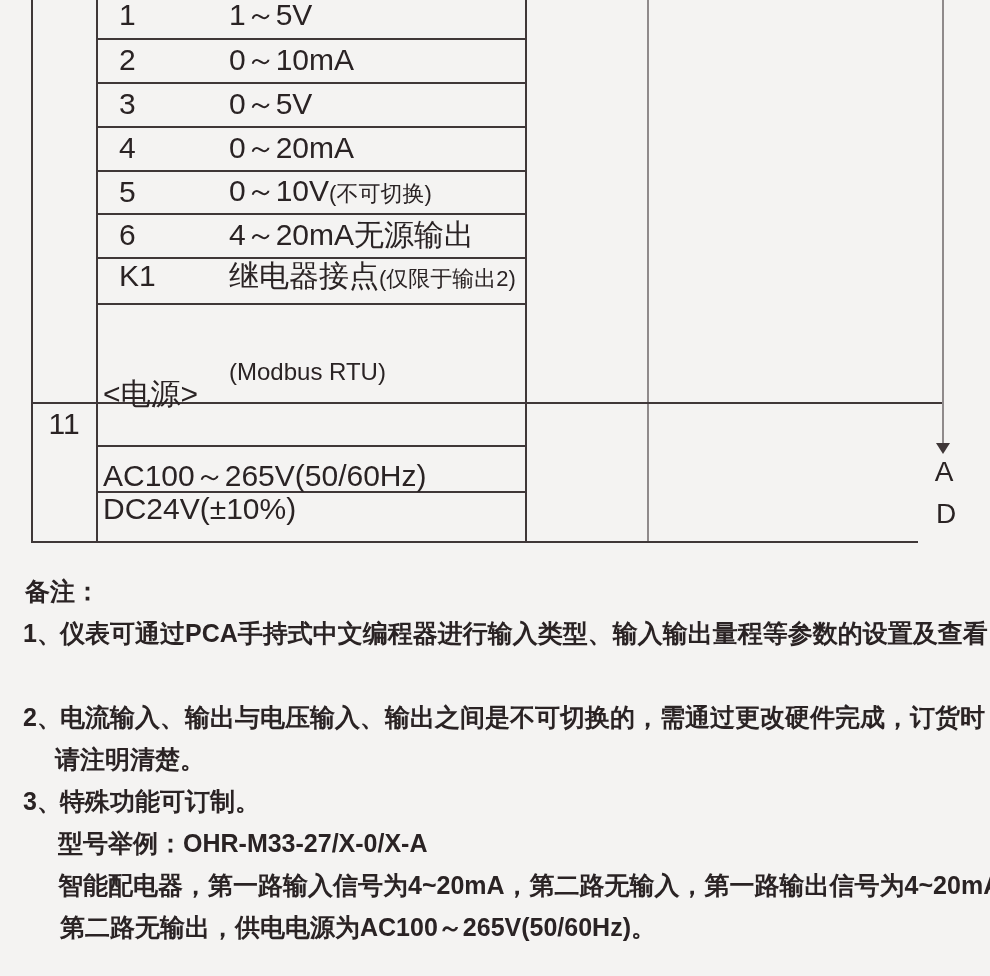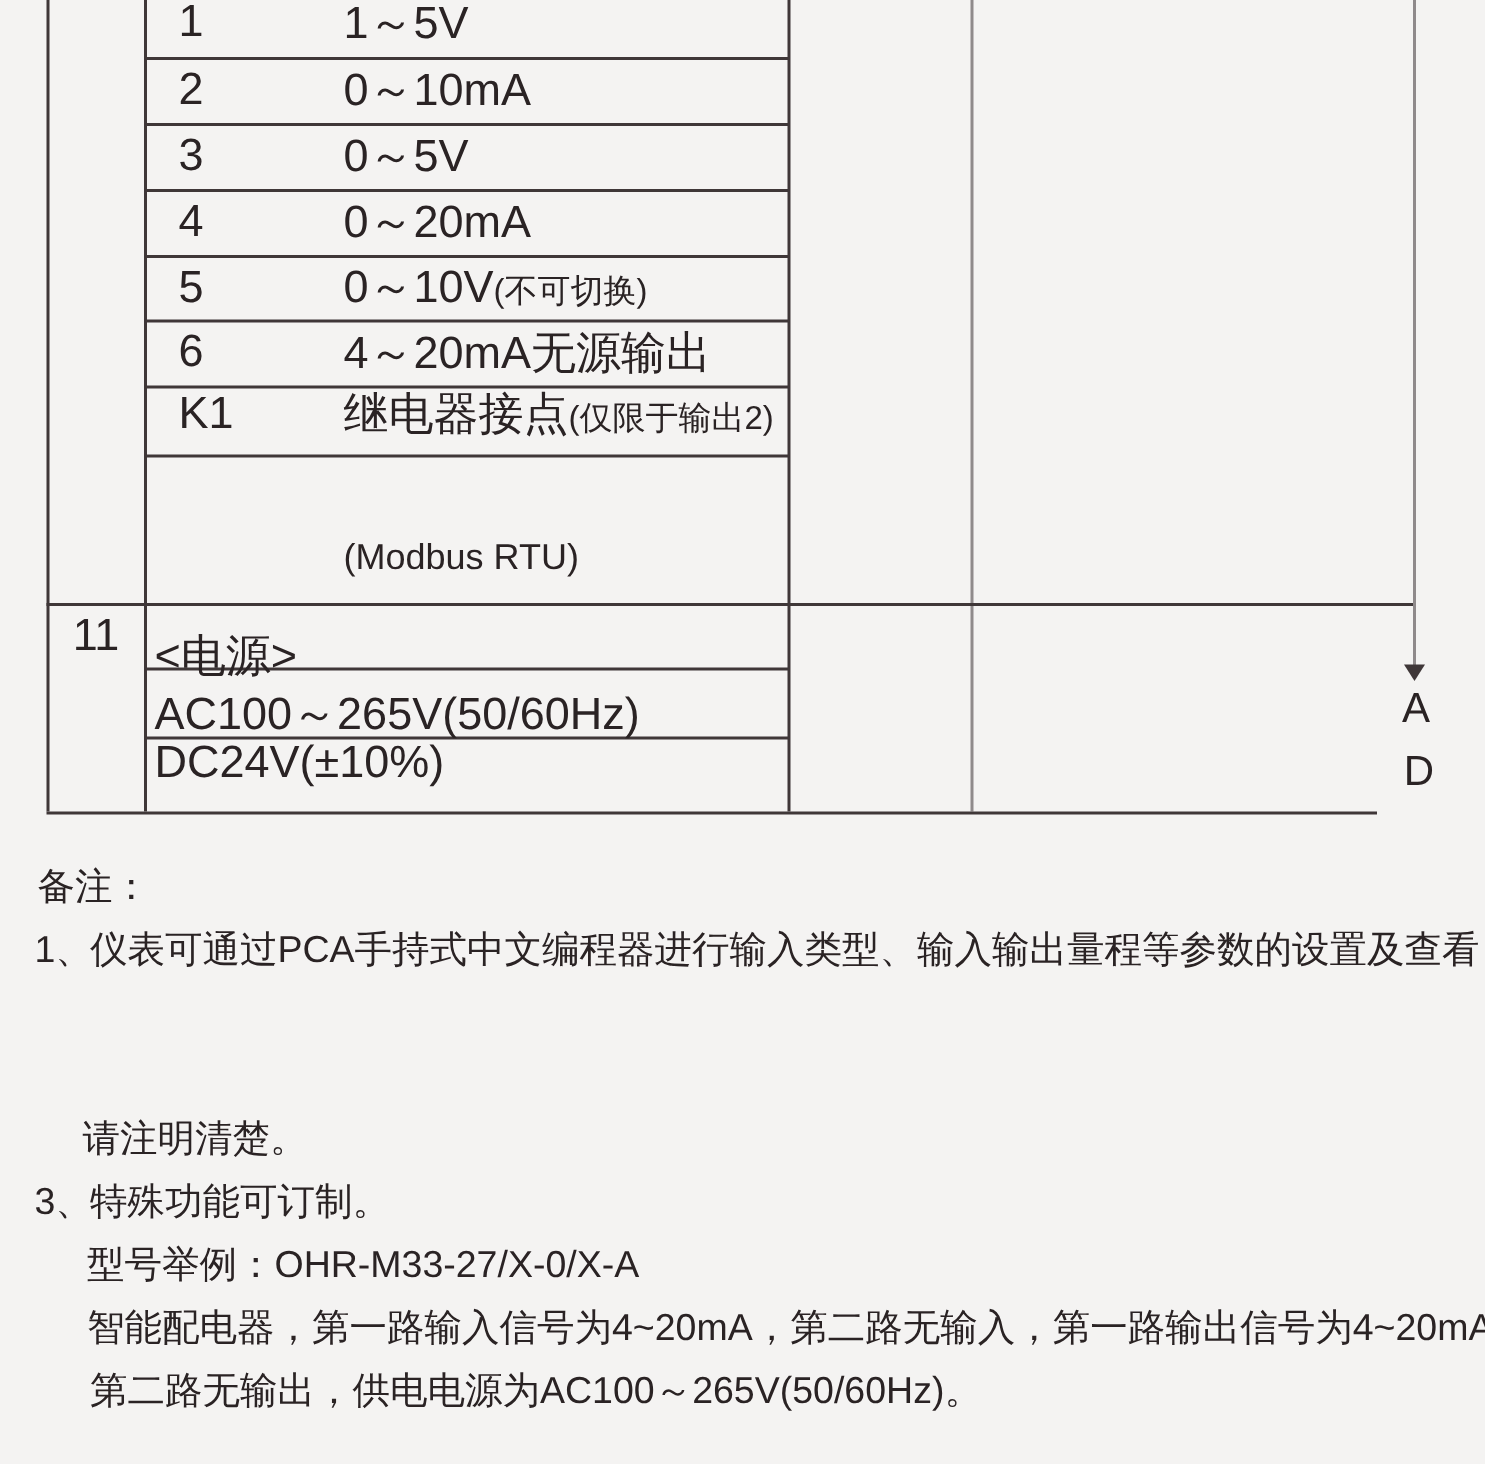--- a/index.html
+++ b/index.html
@@ -14,21 +14,21 @@
   .trow{position:absolute;left:97px;width:428px;display:flex;align-items:center;font-size:30px;white-space:nowrap;}
   .tcode{position:absolute;left:22px;}
   .tdesc{position:absolute;left:132px;white-space:nowrap;}
   .small{font-size:22px;text-align:right;}
   .subnote{font-size:24px;}
   .prow{position:absolute;left:97px;width:428px;display:flex;align-items:center;font-size:30px;padding-left:6px;box-sizing:border-box;white-space:nowrap;}
   .idx{position:absolute;left:31px;width:66px;display:flex;align-items:center;justify-content:center;font-size:30px;}
   .callout-label{position:absolute;width:40px;text-align:center;font-size:28px;}
   .arrowhead{position:absolute;left:936px;top:443px;width:0;height:0;
     border-left:7px solid transparent;border-right:7px solid transparent;border-top:11px solid #3f3738;}
-  .note-line{position:absolute;font-size:25px;font-weight:normal;line-height:32px;white-space:nowrap;}
+  .note-line{position:absolute;font-size:25px;font-weight:bold;line-height:32px;white-space:nowrap;}
   .note-num{display:inline-block;width:37px;}
 </style>
 </head>
 <body>
 
 <div class="canvas">
 
   <div class="vline" style="left:31px;top:0;width:2px;height:541px"></div>
   <div class="vline" style="left:96px;top:0;width:2px;height:541px"></div>
   <div class="vline" style="left:525px;top:0;width:2px;height:541px"></div>
@@ -77,34 +77,37 @@
   </div>
   <div class="trow" style="top:257px;height:38px">
     <span class="tcode">K1</span>
     <span class="tdesc"><span>继电器接点</span><span class="small">(仅限于输出2)</span></span>
   </div>
   <div class="trow" style="top:350px;height:44px">
     <span class="tdesc subnote">(Modbus RTU)</span>
   </div>
 
   <div class="idx" style="top:402px;height:43px">11</div>
-  <div class="prow" style="top:424px;height:27px">
+  <div class="prow" style="top:381px;height:27px">
     <span>&lt;电源&gt;</span>
   </div>
   <div class="prow" style="top:445px;height:62px">
     <span>AC100～265V(50/60Hz)</span>
   </div>
   <div class="prow" style="top:491px;height:35px">
     <span>DC24V(±10%)</span>
   </div>
 
   <div class="note-line" style="left:25px;top:575px">备注：</div>
 
   <div class="note-line" style="left:23px;top:617px">
     <span class="note-num">1、</span><span>仪表可通过PCA手持式中文编程器进行输入类型、输入输出量程等参数的设置及查看，</span>
+  </div>
+  <div class="note-line" style="left:23px;top:701px">
+    <span class="note-num">2、</span><span>电流输入、输出与电压输入、输出之间是不可切换的，需通过更改硬件完成，订货时</span>
   </div>
   <div class="note-line" style="left:55px;top:743px">
     <span>请注明清楚。</span>
   </div>
   <div class="note-line" style="left:23px;top:785px">
     <span class="note-num">3、</span><span>特殊功能可订制。</span>
   </div>
   <div class="note-line" style="left:58px;top:827px">
     <span>型号举例：OHR-M33-27/X-0/X-A</span>
   </div>

